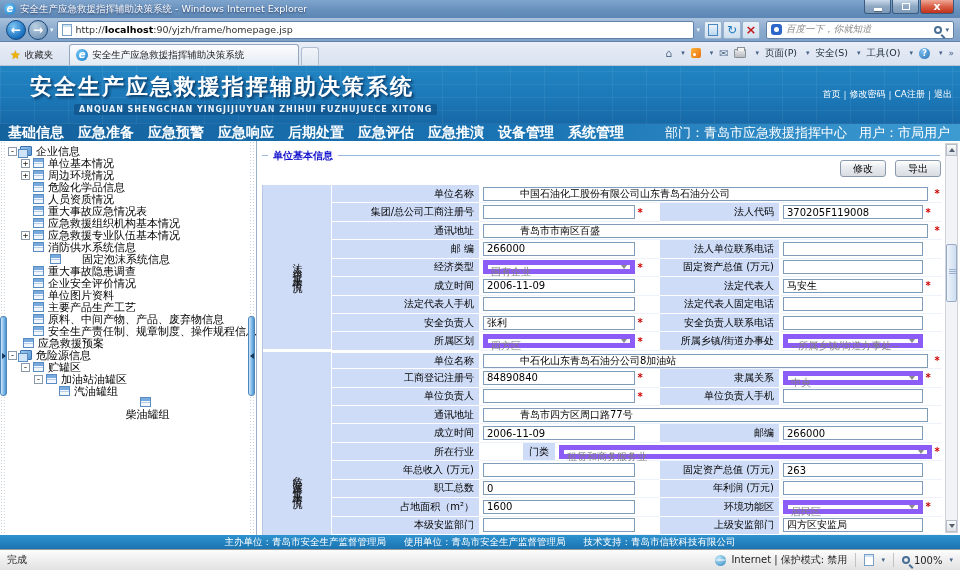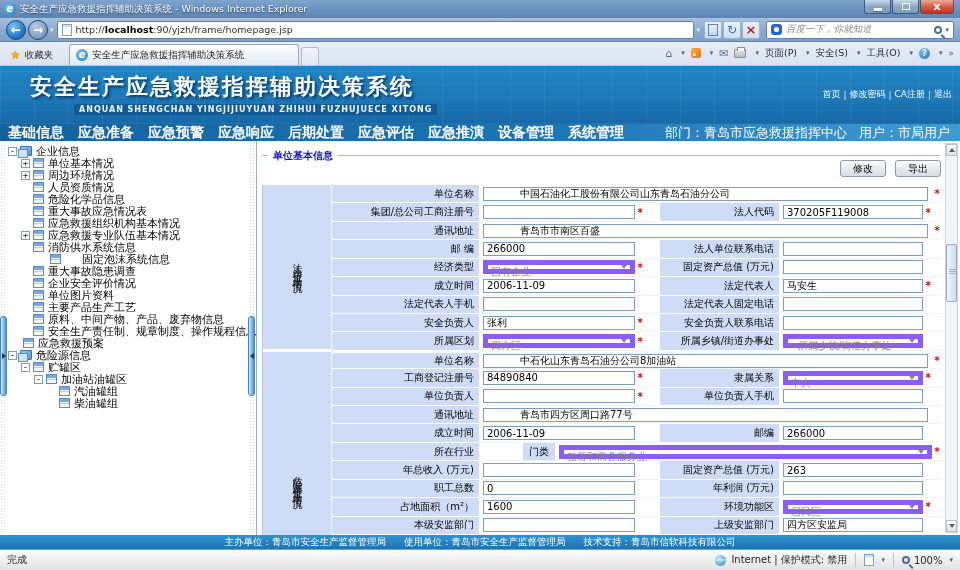--- a/index.html
+++ b/index.html
@@ -312,26 +312,26 @@
             <span class="tree-label">单位基本情况</span>
           </div>
           <div class="tree-row" style="padding-left: 13px;">
             <span class="expander">+</span>
             <span class="t-ico ico-doc"></span>
             <span class="tree-label">周边环境情况</span>
           </div>
           <div class="tree-row" style="padding-left: 13px;">
             <span class="exp-space"></span>
             <span class="t-ico ico-doc"></span>
+            <span class="tree-label">危险化学品信息</span>
+          </div>
+          <div class="tree-row" style="padding-left: 13px;">
+            <span class="exp-space"></span>
+            <span class="t-ico ico-doc"></span>
             <span class="tree-label">人员资质情况</span>
-          </div>
-          <div class="tree-row" style="padding-left: 13px;">
-            <span class="exp-space"></span>
-            <span class="t-ico ico-doc"></span>
-            <span class="tree-label">危险化学品信息</span>
           </div>
           <div class="tree-row" style="padding-left: 13px;">
             <span class="exp-space"></span>
             <span class="t-ico ico-doc"></span>
             <span class="tree-label">重大事故应急情况表</span>
           </div>
           <div class="tree-row" style="padding-left: 13px;">
             <span class="exp-space"></span>
             <span class="t-ico ico-doc"></span>
             <span class="tree-label">应急救援组织机构基本情况</span>
@@ -399,21 +399,21 @@
           <div class="tree-row" style="padding-left: 26px;">
             <span class="expander">-</span>
             <span class="t-ico ico-doc"></span>
             <span class="tree-label">加油站油罐区</span>
           </div>
           <div class="tree-row" style="padding-left: 39px;">
             <span class="exp-space"></span>
             <span class="t-ico ico-doc"></span>
             <span class="tree-label">汽油罐组</span>
           </div>
-          <div class="tree-row" style="padding-left: 39px;">
+          <div class="tree-row" style="padding-left: 39px; flex-direction: column;">
             <span class="exp-space"></span>
             <span class="t-ico ico-doc"></span>
             <span class="tree-label">柴油罐组</span>
           </div>
         </div>
       <div class="panel-handle" id="handle-l">
           <span class="tri-r"></span>
         </div>
       <div class="panel-handle" id="handle-r">
           <span class="tri-l"></span>

